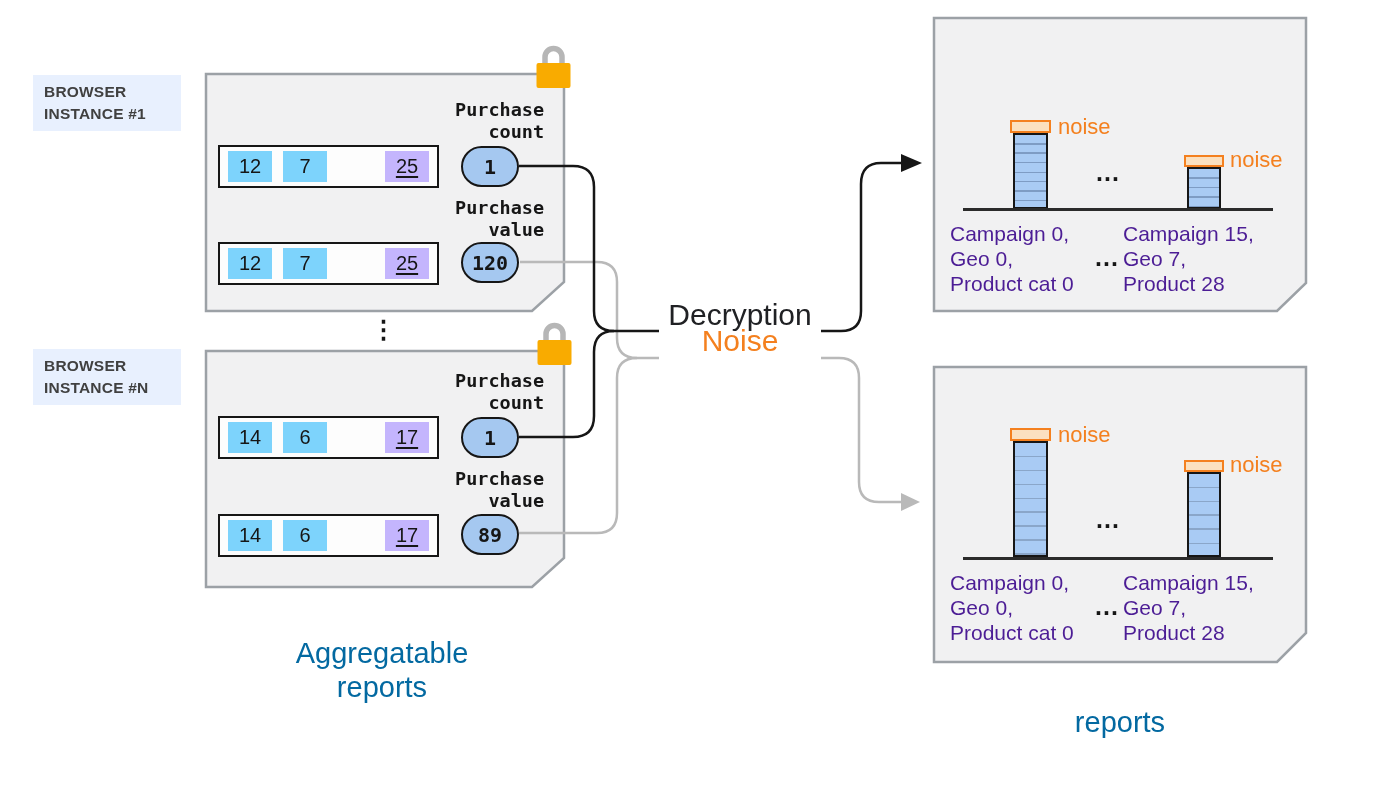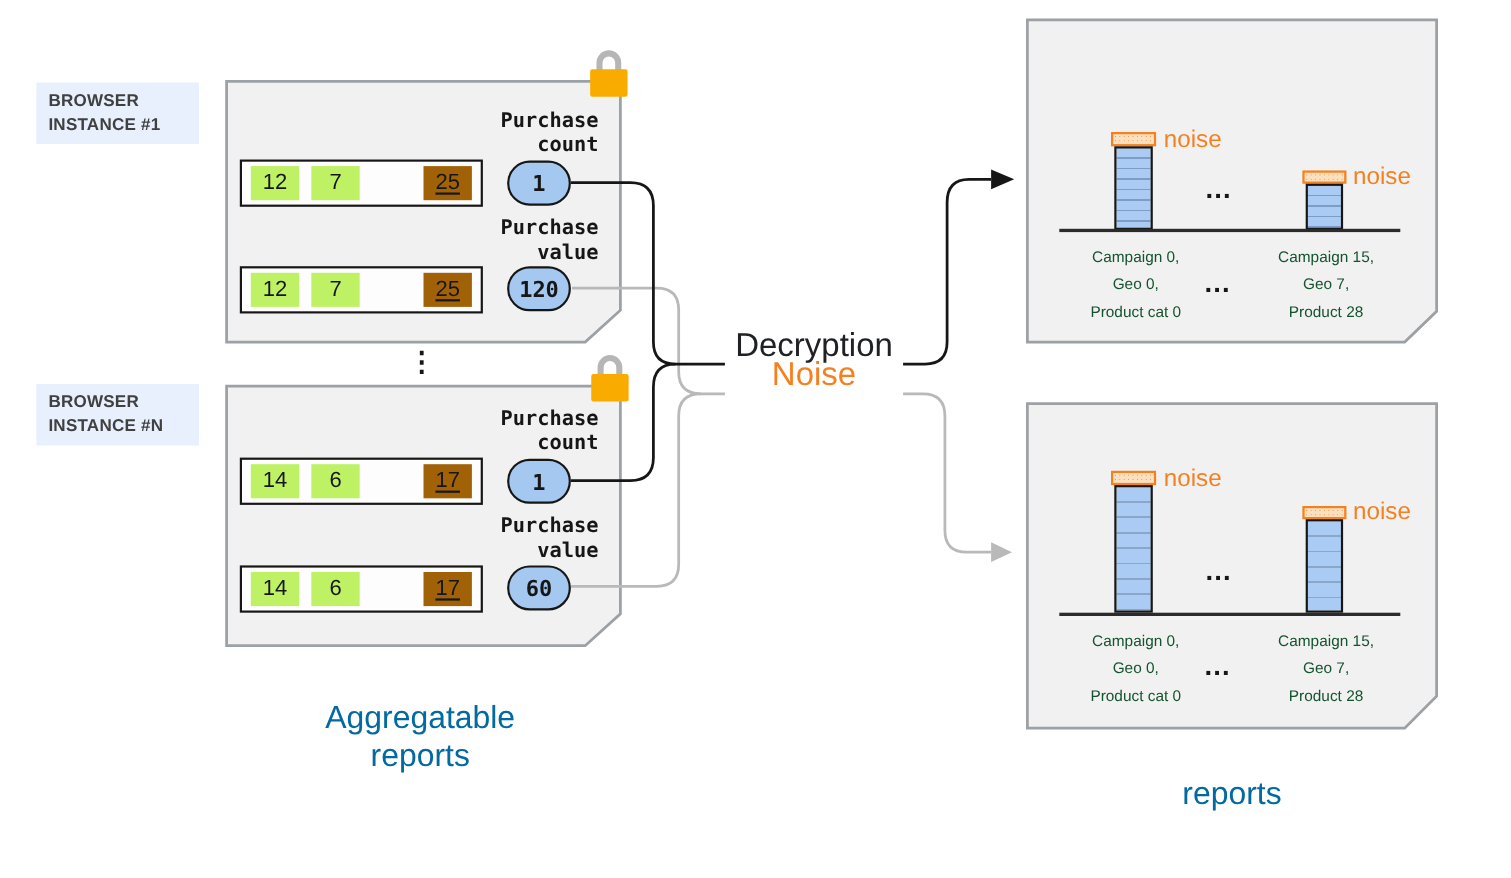--- a/index.html
+++ b/index.html
@@ -20,22 +20,22 @@
   
   .row{
     position:absolute;left:218px;width:221px;height:43px;background:#fdfdfd;
     border:2.5px solid #161616;box-sizing:border-box;display:flex;align-items:center;
     padding-left:8px;
   }
   .cell{
     width:44px;height:31px;display:flex;align-items:center;justify-content:center;
     font-size:20px;color:#161616;
   }
-  .cell.green{background:#bef264;margin-right:11px;}
-  .cell.yellow{background:#a16207;margin-left:auto;margin-right:8px;text-decoration:underline;text-underline-offset:3px;}
+  .cell.green{background:#7dd3fc;margin-right:11px;}
+  .cell.yellow{background:#c4b5fd;margin-left:auto;margin-right:8px;text-decoration:underline;text-underline-offset:3px;}
 
   
   .metric{
     position:absolute;left:455px;font-family:"DejaVu Sans Mono", monospace;
     font-weight:bold;font-size:18.5px;line-height:22px;color:#161616;
   }
   .metric span{display:block;text-align:right;}
   .pill{
     position:absolute;left:461px;width:58px;height:41px;background:#A5C8F0;
     border:2.5px solid #161616;border-radius:21px;box-sizing:border-box;
@@ -53,21 +53,21 @@
   
   .chart-title{position:absolute;left:933px;width:374px;text-align:center;font-size:24px;color:#202124;}
   .axis{position:absolute;left:963px;width:310px;height:3px;background:#2b2b2b;}
   .bar{position:absolute;box-sizing:border-box;border:2px solid #161616;
     background:repeating-linear-gradient(to bottom,#A9CBF4 0px,#A9CBF4 8px,#7E9CC4 8px,#7E9CC4 9.5px);}
   .bar.coarse{background:repeating-linear-gradient(to bottom,#A9CBF4 0px,#A9CBF4 12.5px,#8AA6C9 12.5px,#8AA6C9 14px);}
   .cap{position:absolute;box-sizing:border-box;border:2.5px solid #F4801F;background-color:#FBE0BF;
     background-image:radial-gradient(#F08A2E 22%, transparent 23%);background-size:4px 4px;}
   .noise{position:absolute;color:#F4801F;font-size:22px;}
   .dots{position:absolute;font-weight:bold;font-size:25px;letter-spacing:1px;color:#161616;}
-  .cat{position:absolute;width:165px;text-align:center;font-size:14px;line-height:25px;color:#14532d;}
+  .cat{position:absolute;width:165px;font-size:21px;line-height:25px;color:#4c1d95;}
   .cat span{display:block;}
 
   .caption{position:absolute;width:210px;text-align:center;font-size:29px;line-height:34px;color:#0369a1;}
   .caption span{display:block;}
 </style>
 </head>
 <body>
 
 <div class="canvas">
 
@@ -147,21 +147,21 @@
 
   <div class="metric" style="top:370px">
     <span>Purchase</span>
     <span>count</span>
   </div>
   <div class="pill" style="top:417px">1</div>
   <div class="metric" style="top:468px">
     <span>Purchase</span>
     <span>value</span>
   </div>
-  <div class="pill" style="top:514px">60</div>
+  <div class="pill" style="top:514px">89</div>
 
   <div class="vdots">⋮</div>
 
   <div class="mid-text">
     <div>Decryption</div>
     <div class="noise-line">Noise</div>
   </div>
 
   <div class="cap" style="left:1010px;top:120px;width:41px;height:13px"></div>
   <div class="bar" style="left:1013px;top:133px;width:35px;height:76px"></div>

